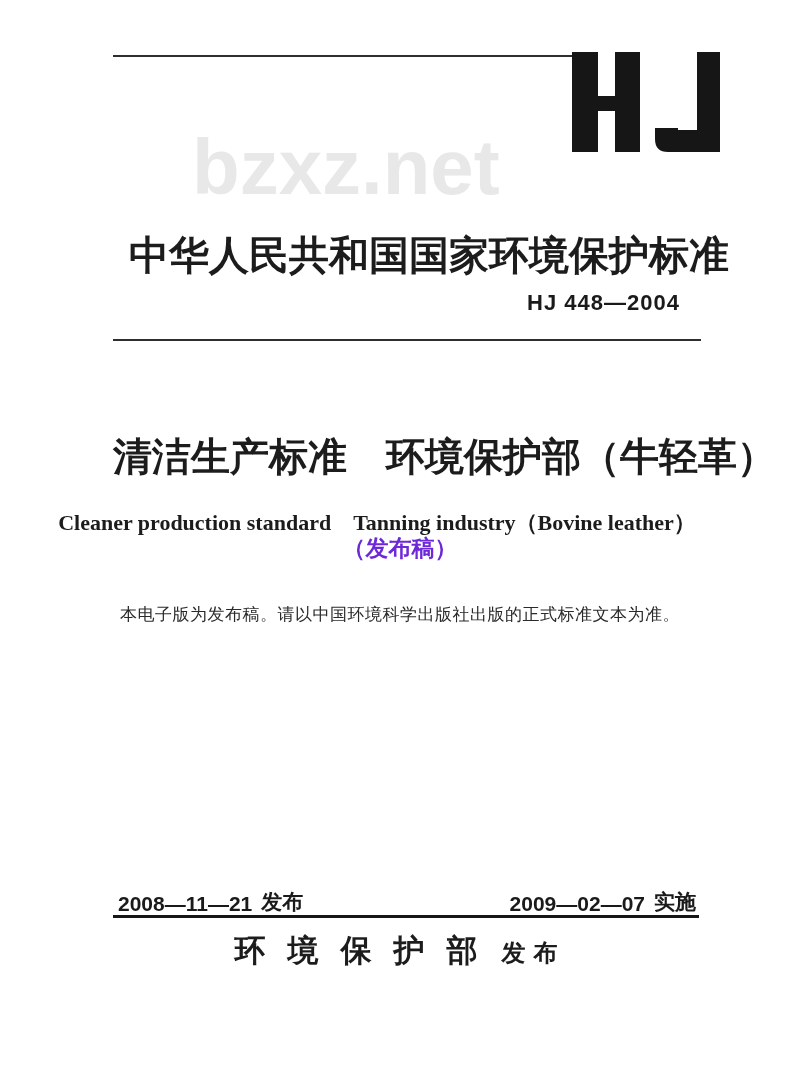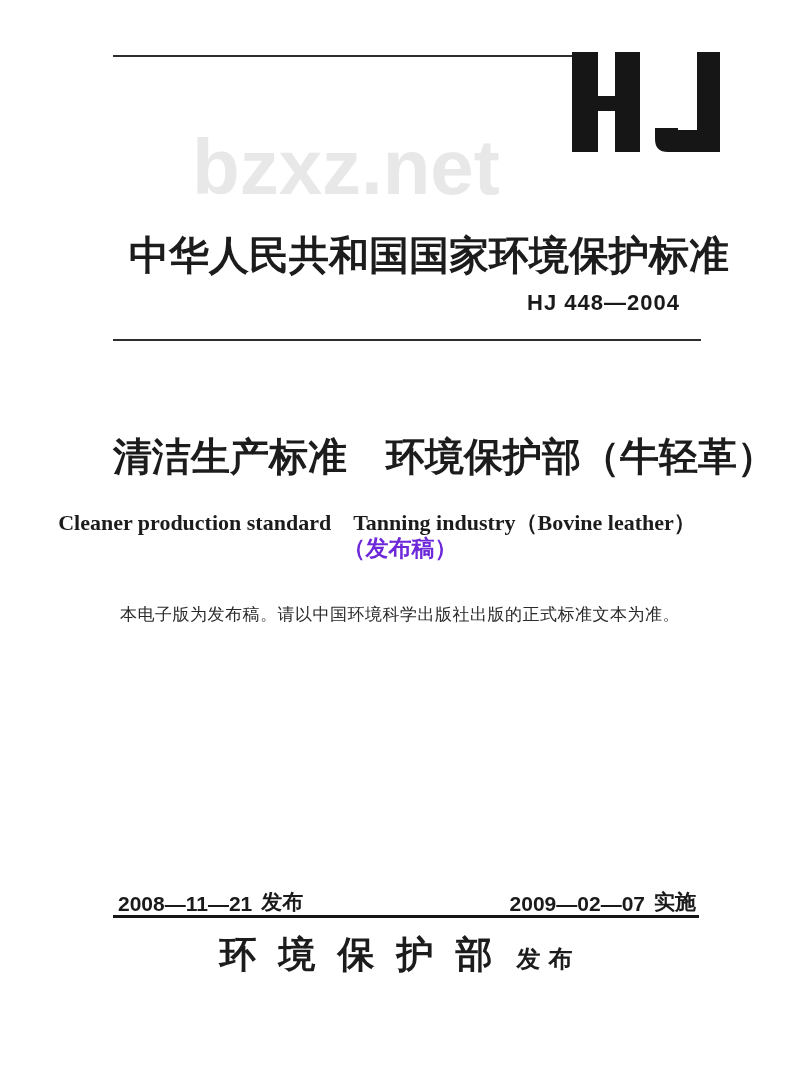--- a/index.html
+++ b/index.html
@@ -136,21 +136,21 @@
   .issuer-row {
     position: absolute;
     left: 0; top: 930px;
     width: 800px;
     display: flex;
     justify-content: center;
     align-items: baseline;
     white-space: nowrap;
   }
   .issuer-name {
-    font-size: 37px;
+    font-size: 31px;
     font-weight: bold;
     letter-spacing: 22px;
     color: #1c1c1c;
   }
   .issuer-action {
     font-size: 24px;
     font-weight: bold;
     letter-spacing: 8px;
     margin-left: 2px;
     color: #1c1c1c;

